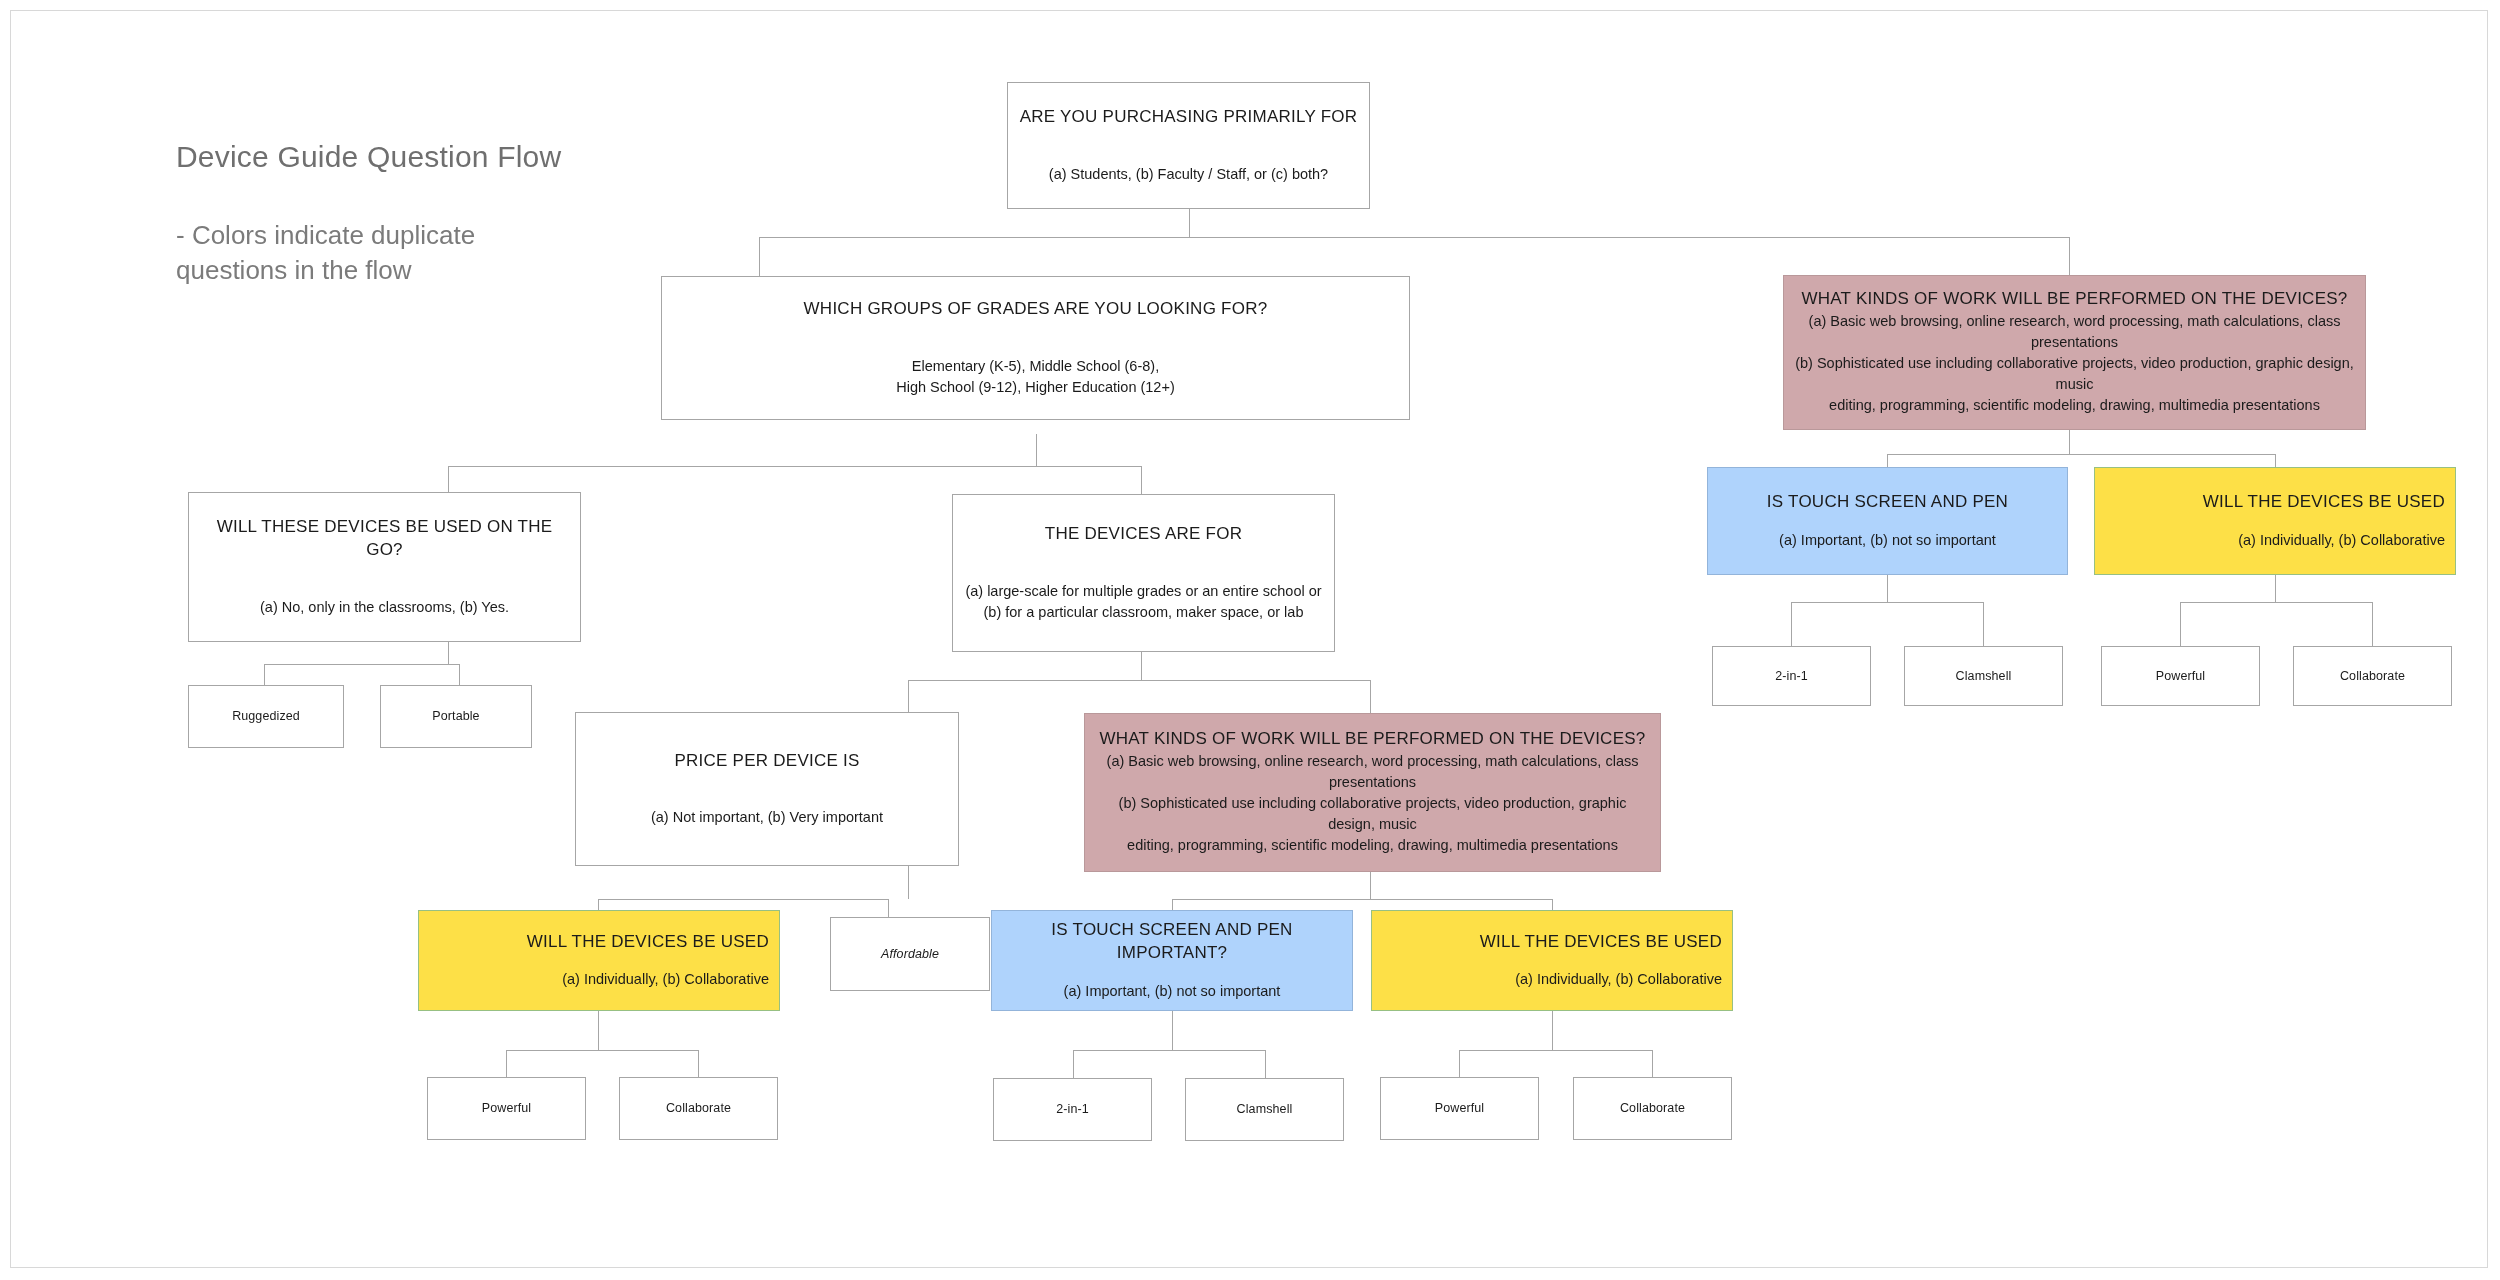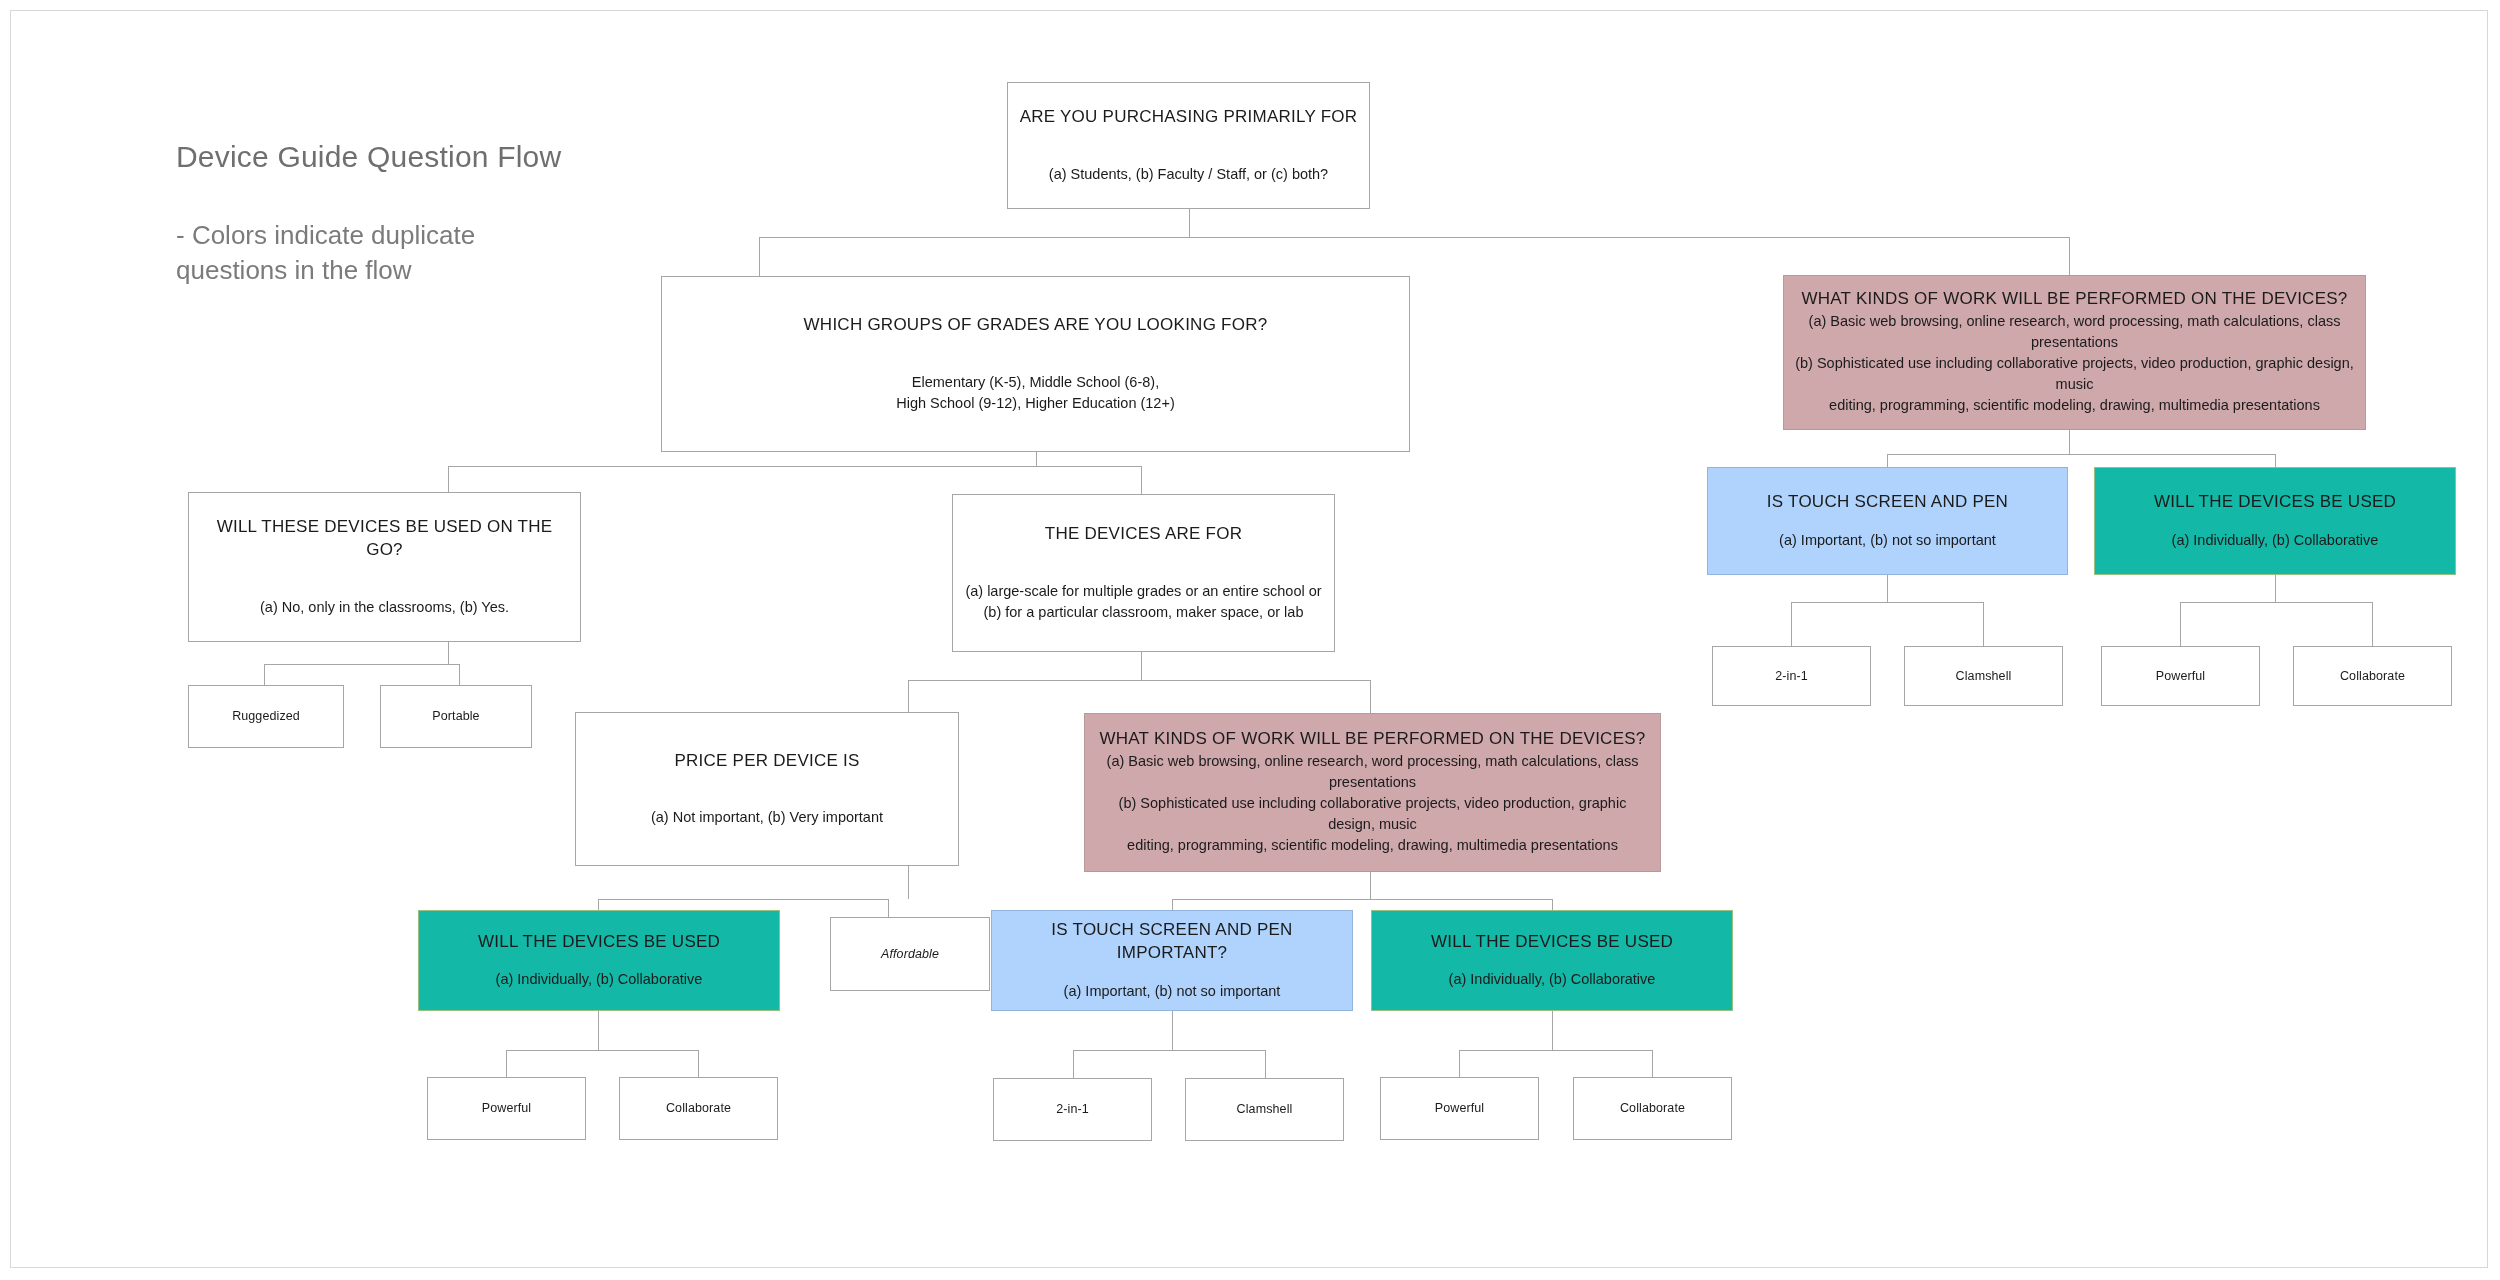--- a/index.html
+++ b/index.html
@@ -69,21 +69,21 @@
     font-size:14.5px;
     line-height:1.45;
     margin-top:35px;
   }
   .node.leaf .q{
     font-size:12.5px;
     letter-spacing:.1px;
   }
   .node.pink{ background:#cfa8ab; border-color:#b9989a; }
   .node.blue{ background:#afd3fc; border-color:#93b4da; }
-  .node.green{ background:#14b8a6; border-color:#97c083; }
+  .node.green{ background:#fde047; border-color:#97c083;align-items:flex-end; }
 
   .node.pink .a, .node.blue .a, .node.green .a{ margin-top:16px; }
   .node.pink .a{ margin-top:0; }
 
   
   .conn{
     position:absolute;
     background:#a6a6a6;
   }
   .conn.v{ width:1px; }
@@ -160,21 +160,21 @@
   <div class="conn v" style="left:1552px; top:1011px; height:39px;"></div>
   <div class="conn h" style="left:1459px; top:1050px; width:193px;"></div>
   <div class="conn v" style="left:1459px; top:1050px; height:27px;"></div>
   <div class="conn v" style="left:1652px; top:1050px; height:27px;"></div>
 
   <div class="node" style="left:1007px; top:82px; width:363px; height:127px;">
     <div class="q">ARE YOU PURCHASING PRIMARILY FOR</div>
     <div class="a">(a) Students, (b) Faculty / Staff, or (c) both?</div>
   </div>
 
-  <div class="node" style="left:661px; top:276px; width:749px; height:176px;">
+  <div class="node" style="left:661px; top:276px; width:749px; height:144px;">
     <div class="q">WHICH GROUPS OF GRADES ARE YOU LOOKING FOR?</div>
     <div class="a">
       <div>Elementary (K-5), Middle School (6-8),</div>
       <div>High School (9-12), Higher Education (12+)</div>
     </div>
   </div>
 
   <div class="node pink" style="left:1783px; top:275px; width:583px; height:155px;">
     <div class="q">WHAT KINDS OF WORK WILL BE PERFORMED ON THE DEVICES?</div>
     <div class="a">

